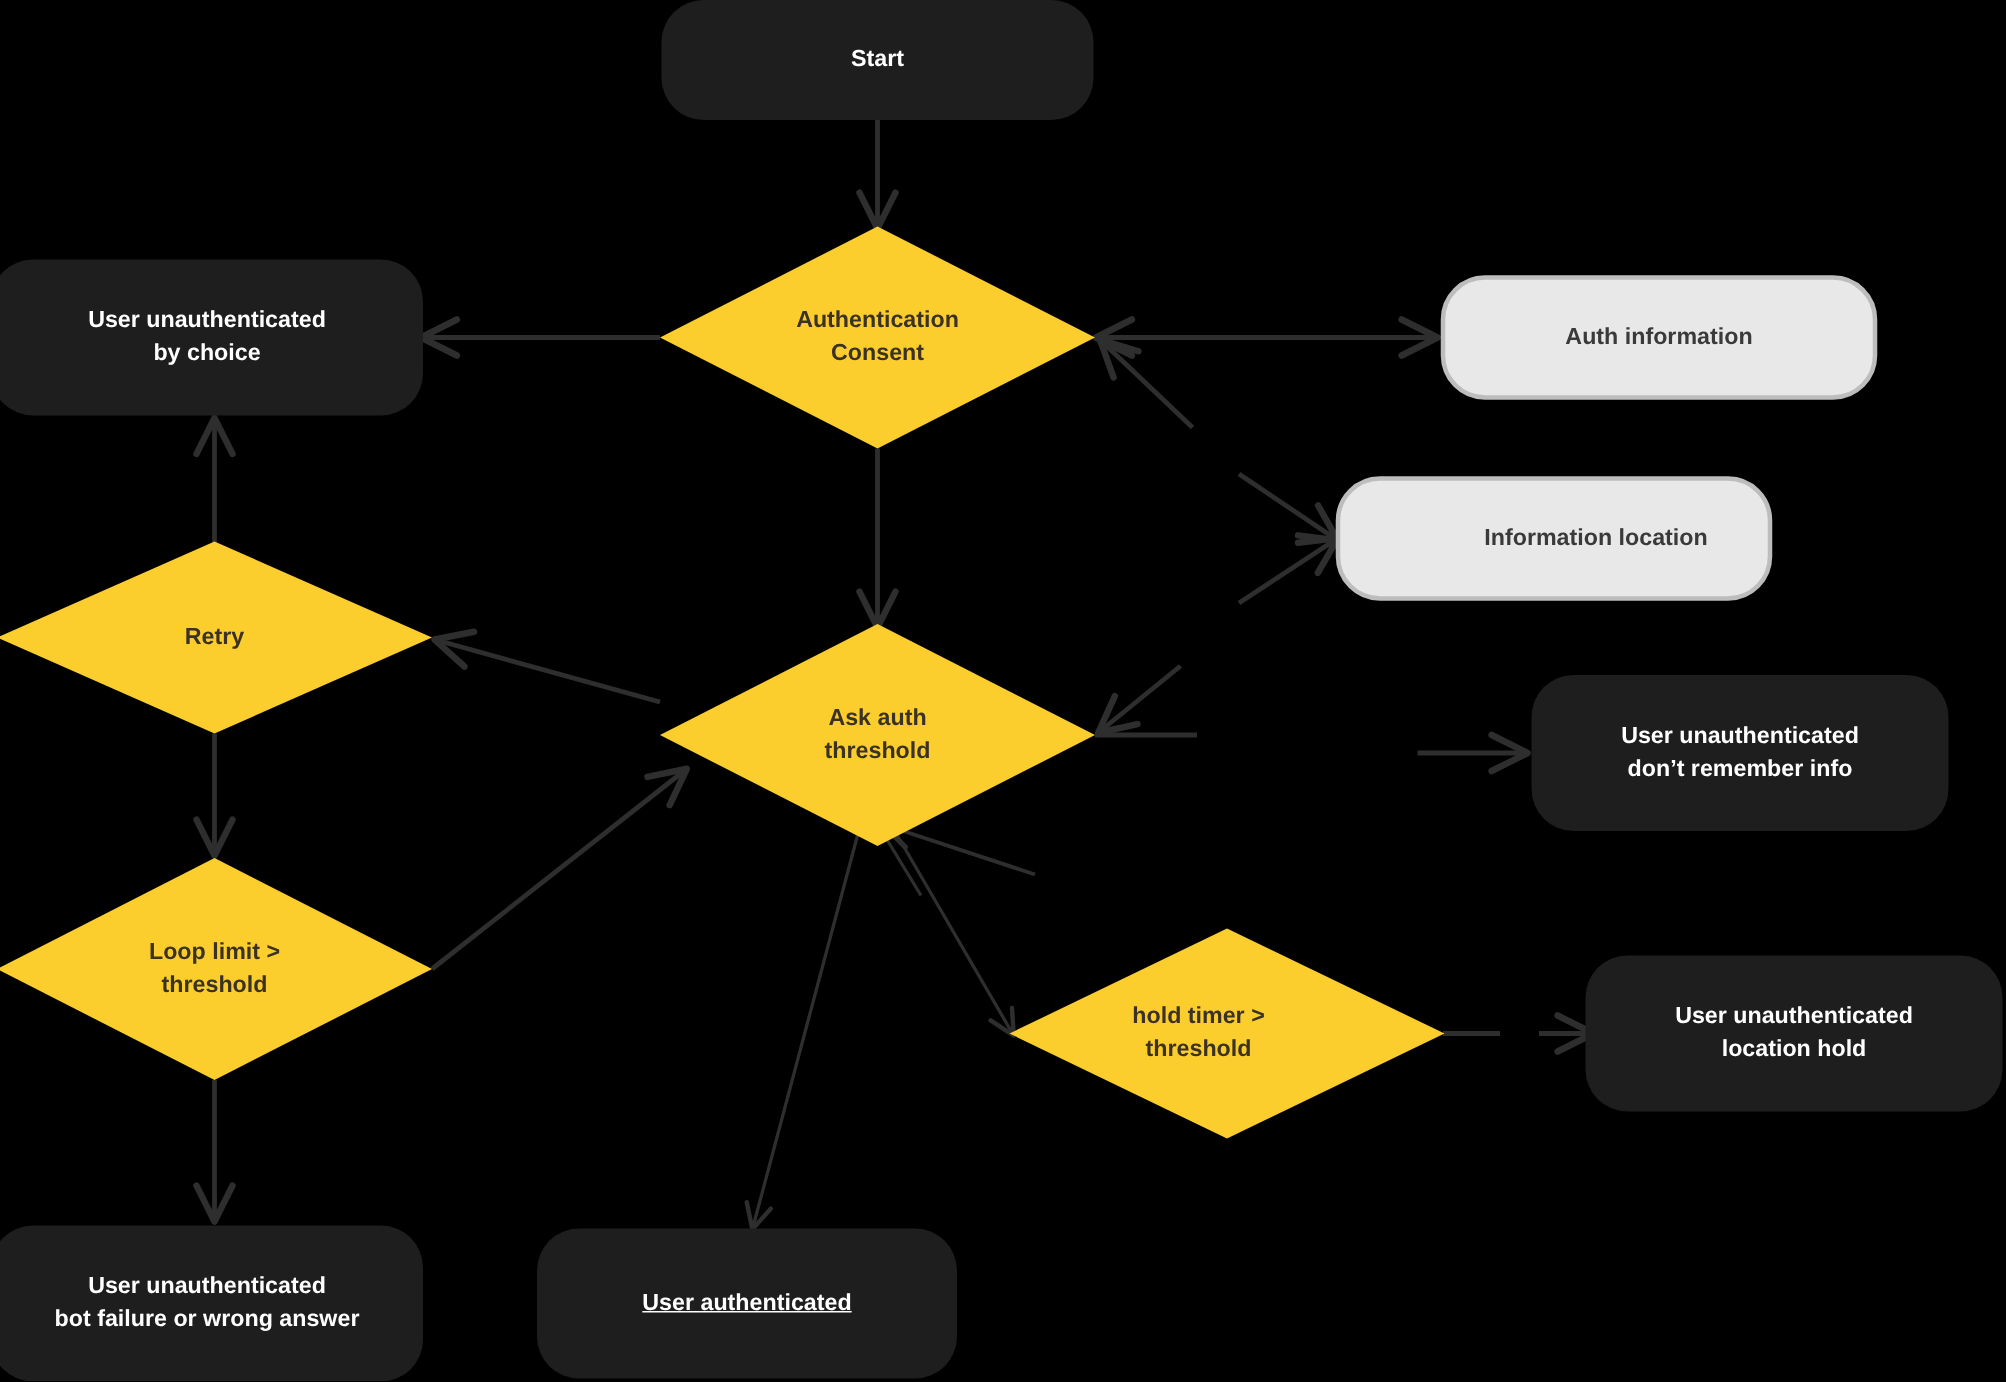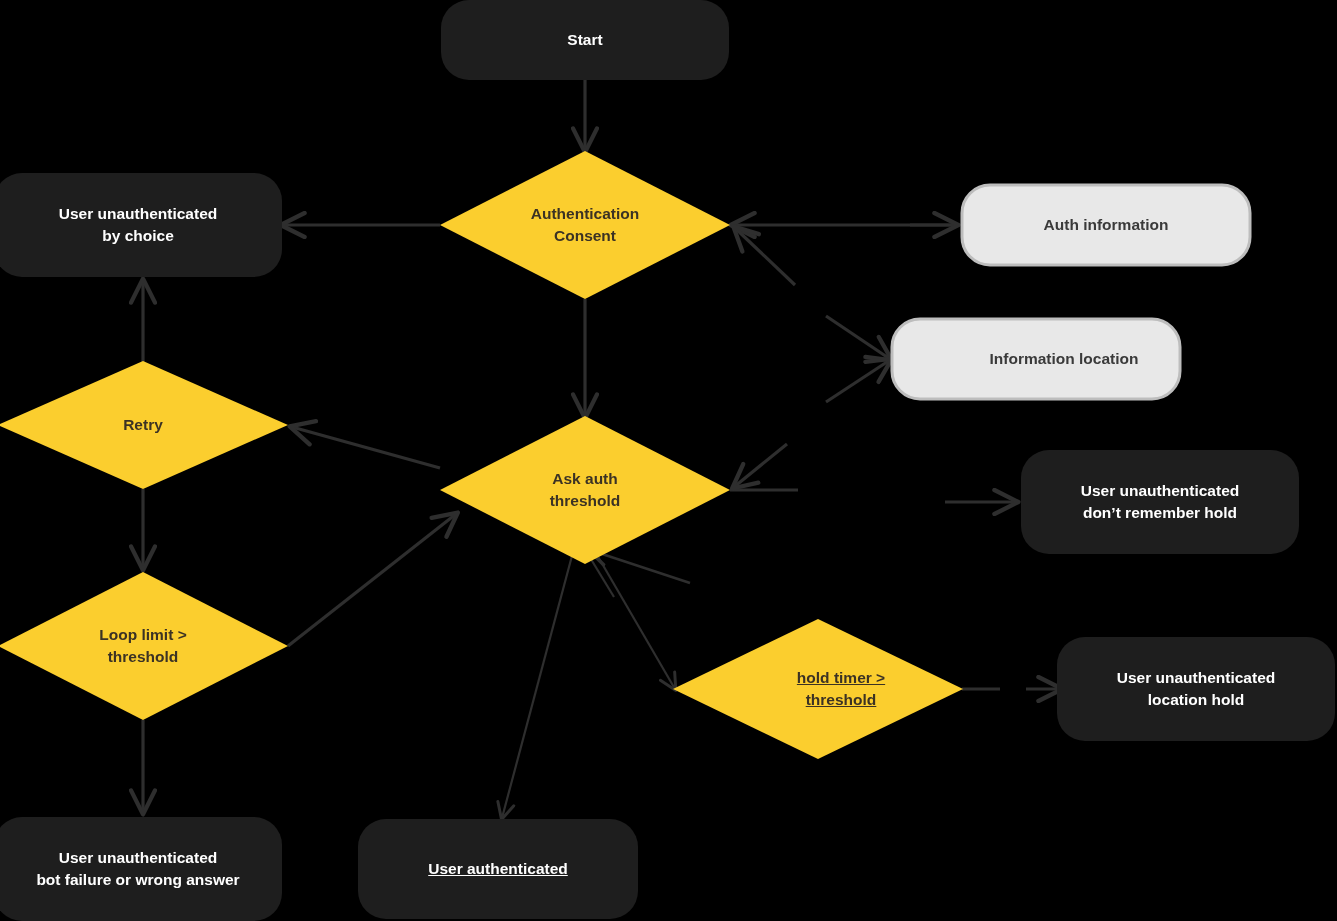--- a/index.html
+++ b/index.html
@@ -113,20 +113,20 @@
   </svg>
 
   <div id="labels">
       <div class="node-label lbl-dark" style="left: 441px; top: 0px; width: 288px; height: 80px;"><span>Start</span></div>
       <div class="node-label lbl-diamond" style="left: 440px; top: 151px; width: 290px; height: 148px;"><span>Authentication</span><span>Consent</span></div>
       <div class="node-label lbl-dark" style="left: -6px; top: 173px; width: 288px; height: 104px;"><span>User unauthenticated</span><span>by choice</span></div>
       <div class="node-label lbl-light" style="left: 962px; top: 185px; width: 288px; height: 80px;"><span>Auth information</span></div>
       <div class="node-label lbl-light" style="left: 892px; top: 319px; width: 288px; height: 80px; padding-left: 28px;"><span>Information location</span></div>
       <div class="node-label lbl-diamond" style="left: -2px; top: 361px; width: 290px; height: 128px;"><span>Retry</span></div>
       <div class="node-label lbl-diamond" style="left: 440px; top: 416px; width: 290px; height: 148px;"><span>Ask auth</span><span>threshold</span></div>
-      <div class="node-label lbl-dark" style="left: 1021px; top: 450px; width: 278px; height: 104px;"><span>User unauthenticated</span><span>don’t remember hold</span></div>
+      <div class="node-label lbl-dark" style="left: 1021px; top: 450px; width: 278px; height: 104px;"><span>User unauthenticated</span><span>don’t remember info</span></div>
       <div class="node-label lbl-diamond" style="left: -2px; top: 572px; width: 290px; height: 148px;"><span>Loop limit &gt;</span><span>threshold</span></div>
-      <div class="node-label lbl-diamond" style="left: 696px; top: 619px; width: 290px; height: 140px; text-decoration: underline;"><span>hold timer &gt;</span><span>threshold</span></div>
+      <div class="node-label lbl-diamond" style="left: 654px; top: 619px; width: 290px; height: 140px;"><span>hold timer &gt;</span><span>threshold</span></div>
       <div class="node-label lbl-dark" style="left: 1057px; top: 637px; width: 278px; height: 104px;"><span>User unauthenticated</span><span>location hold</span></div>
       <div class="node-label lbl-dark" style="left: -6px; top: 817px; width: 288px; height: 104px;"><span>User unauthenticated</span><span>bot failure or wrong answer</span></div>
       <div class="node-label lbl-dark" style="left: 358px; top: 819px; width: 280px; height: 100px; text-decoration: underline;"><span>User authenticated</span></div>
     </div>
 </div>
 
 </body></html>

